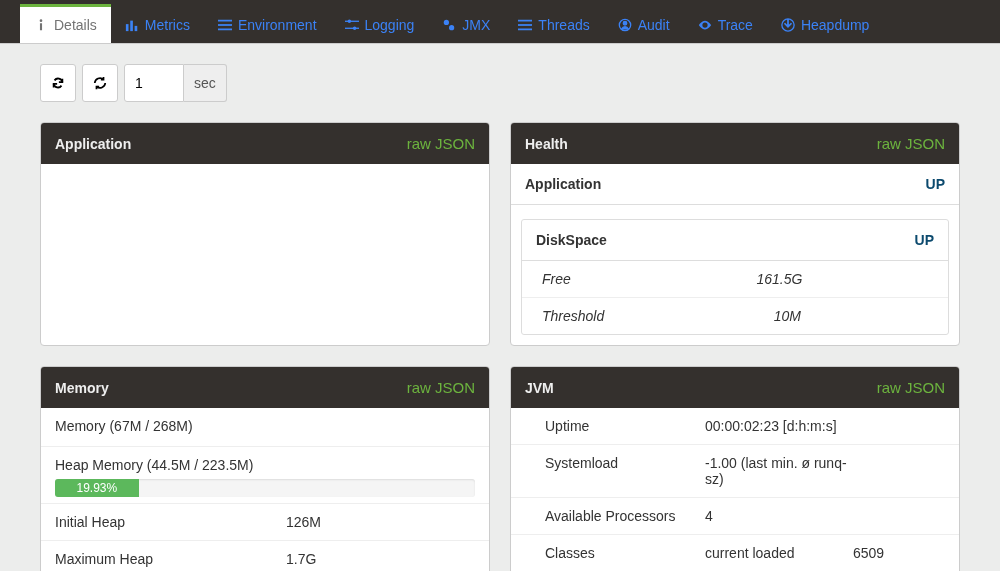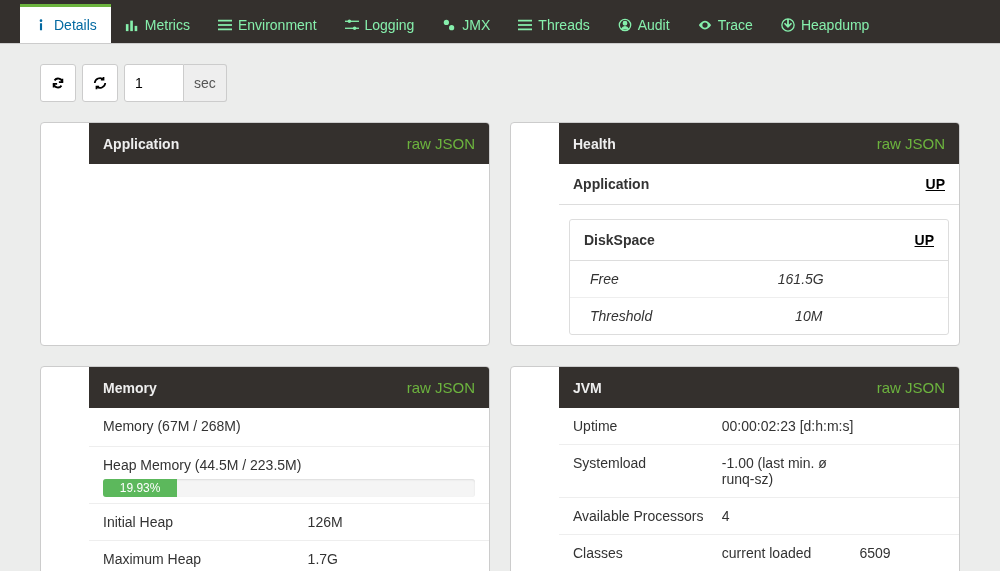--- a/index.html
+++ b/index.html
@@ -1,51 +1,51 @@
 <!DOCTYPE html>
 <html><head>
   <meta charset="utf-8">
   <style>
     * { box-sizing: border-box; margin: 0; padding: 0; }
     body { font-family: "Helvetica Neue", Helvetica, Arial, sans-serif; background: #ecedec; font-size: 14px; color: #333; }
     .topbar { background: #34302d; height: 4px; }
     .tabs { display: flex; background: #34302d; padding-left: 20px; border-bottom: 1px solid #ccc; }
-    .tab { display: flex; align-items: center; gap: 6px; padding: 10px 14px; color: #86efac; cursor: pointer; font-size: 14px; border-top: 3px solid transparent; }
-    .tab.active { background: #fff; color: #0369a1; border-top: 3px solid #6cb33e; }
+    .tab { display: flex; align-items: center; gap: 6px; padding: 10px 14px; color: #3b82f6; cursor: pointer; font-size: 14px; border-top: 3px solid transparent; }
+    .tab.active { background: #fff; color: #737373; border-top: 3px solid #6cb33e; }
     .tab .icon { font-size: 14px; line-height: 1; }
     .content { padding: 20px 40px; }
     .controls { display: flex; gap: 6px; margin-bottom: 20px; align-items: stretch; }
     .btn { background: #fff; border: 1px solid #ccc; border-radius: 3px; padding: 6px 10px; cursor: pointer; display: flex; align-items: center; justify-content: center; font-size: 14px; }
     .input-group { display: flex; }
     .input-group input { border: 1px solid #ccc; padding: 6px 10px; width: 60px; font-size: 14px; outline: none; }
     .input-group .addon { background: #eee; border: 1px solid #ccc; border-left: none; padding: 10px 10px; color: #555; border-radius: 0 3px 3px 0; }
     .input-group input { border-radius: 3px 0 0 3px; }
     .row { display: flex; gap: 20px; margin-bottom: 20px; }
-    .panel { flex: 1; background: #fff; border: 1px solid #ccc; border-radius: 4px; overflow: hidden; padding-left: 48px; }
+    .panel { flex: 1; background: #fff; border: 1px solid #ccc; border-radius: 4px; overflow: hidden; }
     .panel-header { background: #34302d; color: #eee; padding: 12px 14px; display: flex; justify-content: space-between; align-items: center; font-weight: bold; }
     .panel-header .raw { color: #6cb33e; font-weight: normal; font-size: 15px; cursor: pointer; }
     .panel-body { padding: 0; }
     .health-row { display: flex; justify-content: space-between; padding: 12px 14px; border-bottom: 1px solid #ddd; font-weight: bold; }
     .health-sub { margin: 14px 10px 10px; border: 1px solid #ddd; border-radius: 3px; }
     .health-sub-header { display: flex; justify-content: space-between; padding: 12px 14px; border-bottom: 1px solid #ddd; font-weight: bold; text-align: right; }
     .health-kv { display: flex; padding: 10px 20px; border-bottom: 1px solid #eee; font-style: italic; }
     .health-kv:last-child { border-bottom: none; gap: 39px; }
     .health-kv .k { flex: 1; }
     .health-kv .v { flex: 0.8; }
-    .status-up { color: #000000; font-weight: bold; text-decoration: underline; }
+    .status-up { color: #0c4a6e; font-weight: bold; }
     .mem-item { padding: 10px 14px 6px; border-bottom: 1px solid #eee; }
     .mem-label { margin-bottom: 6px; }
     .progress { height: 18px; background: #f5f5f5; border-radius: 3px; overflow: hidden; box-shadow: inset 0 1px 2px rgba(0,0,0,0.1); }
     .progress-bar { height: 100%; color: #fff; font-size: 12px; text-align: center; line-height: 18px; }
     .progress-bar.green { background: #5cb85c; }
     .kv-row { display: flex; padding: 10px 14px; border-bottom: 1px solid #eee; }
     .kv-row .k { flex: 0.55; }
     .kv-row .v { flex: 0.45; }
     .jvm-row { display: flex; padding: 10px 14px; border-bottom: 1px solid #eee; align-items: flex-start; }
-    .jvm-row .k { flex: 0.40; }
+    .jvm-row .k { flex: 0.40; margin-left: 20px; }
     .jvm-row .mid { flex: 0.37; }
     .jvm-row .v { flex: 0.23; }
     .application-empty { padding: 14px; min-height: 160px; }
     .icon svg { width: 14px; height: 14px; display: block; }
   </style>
 </head>
 <body>
 
 <div class="topbar"></div>
 

